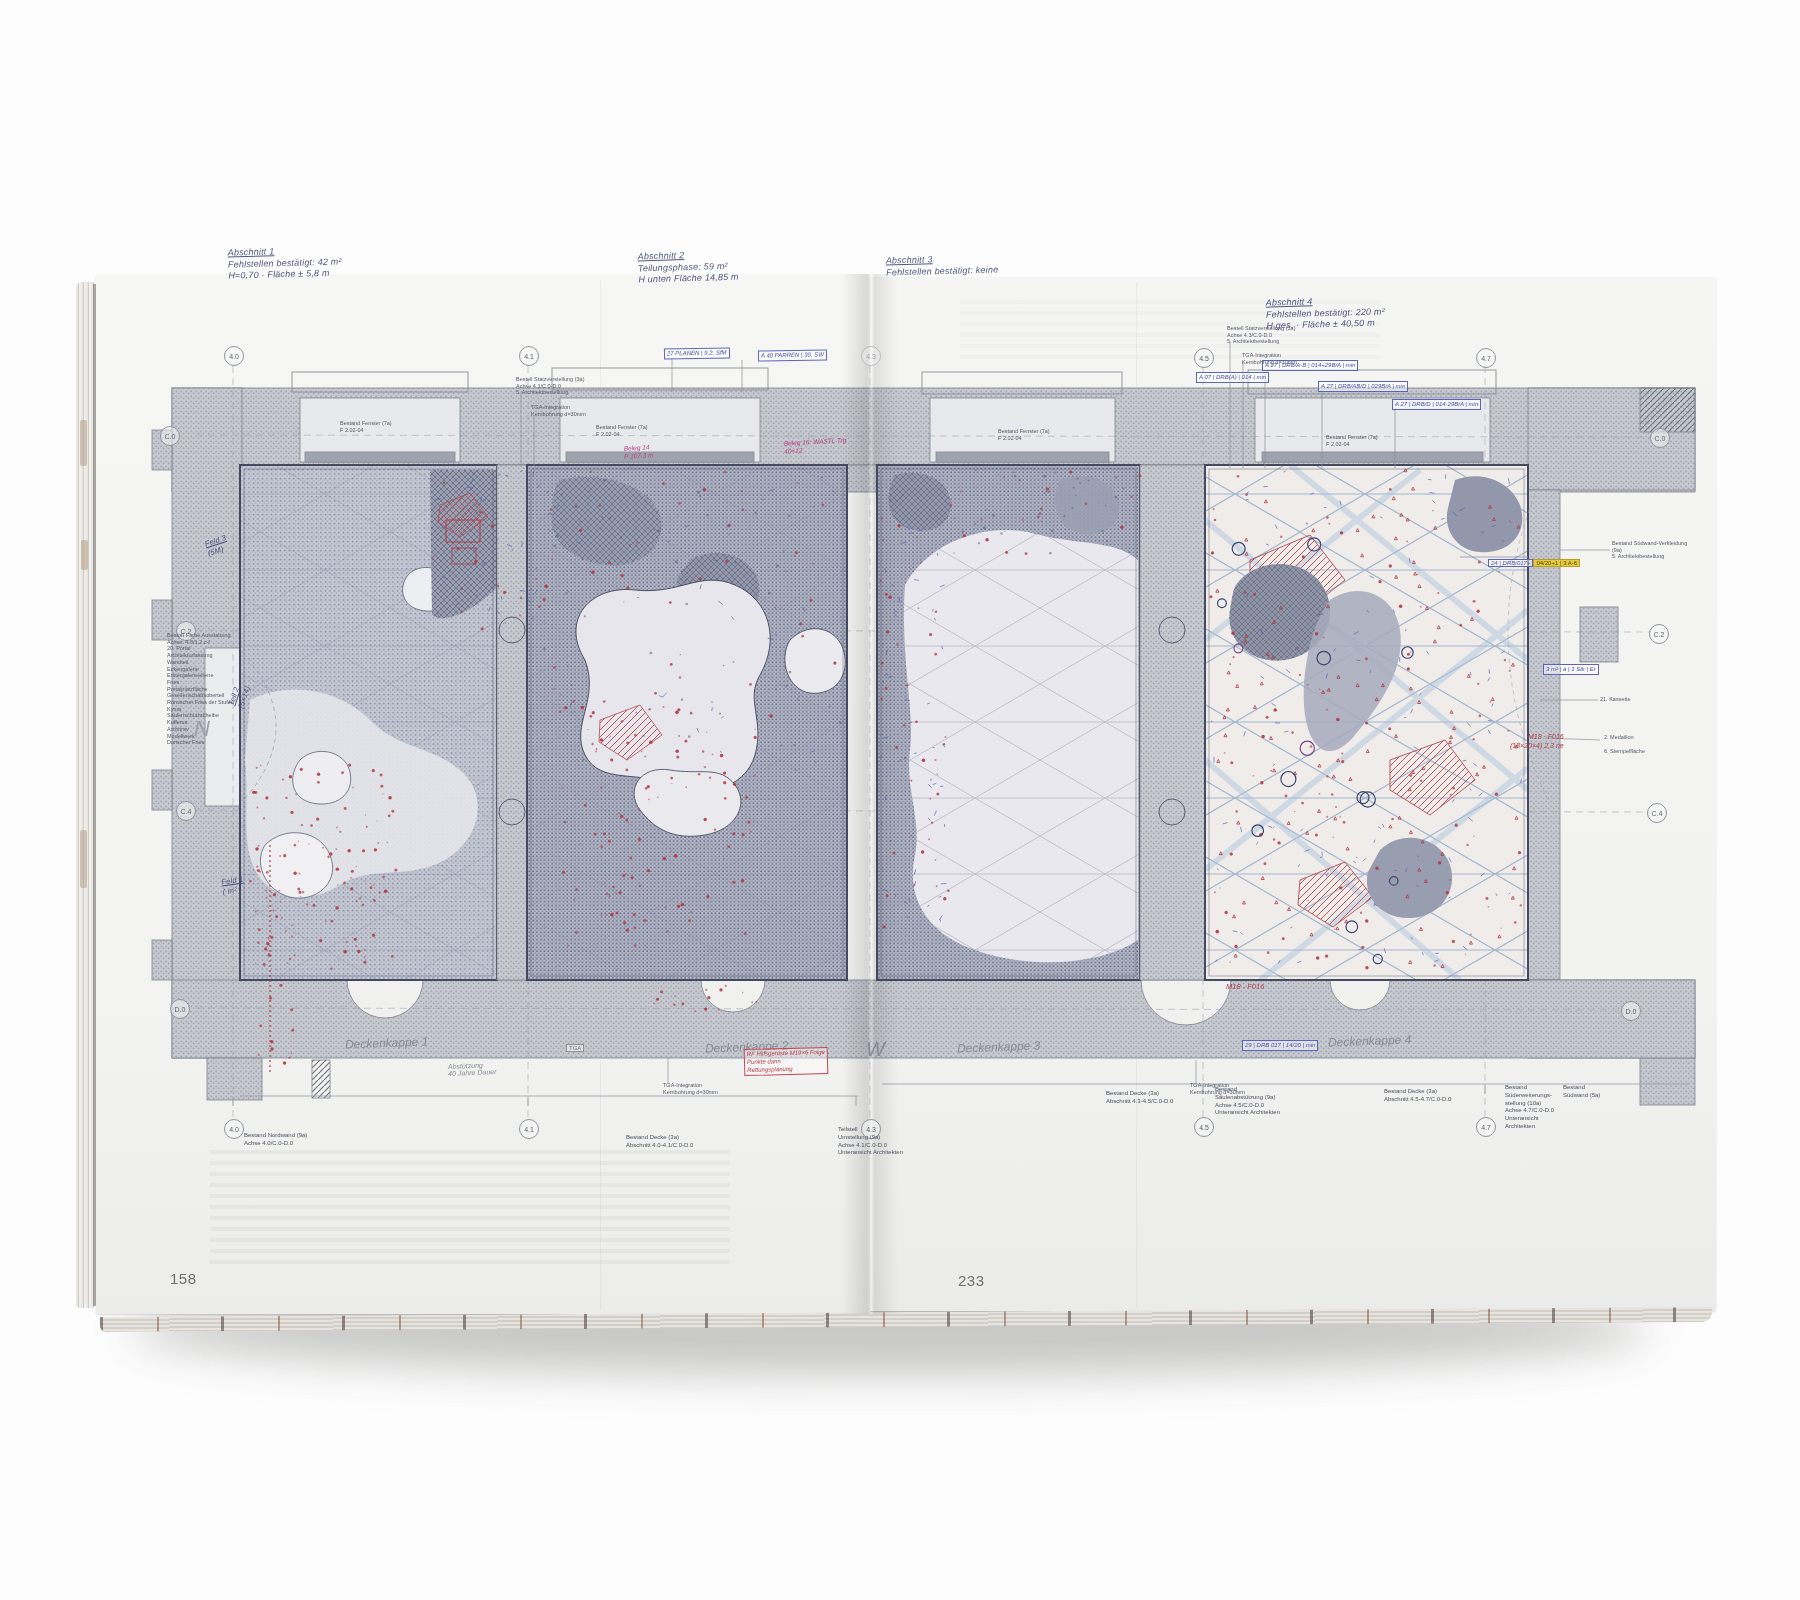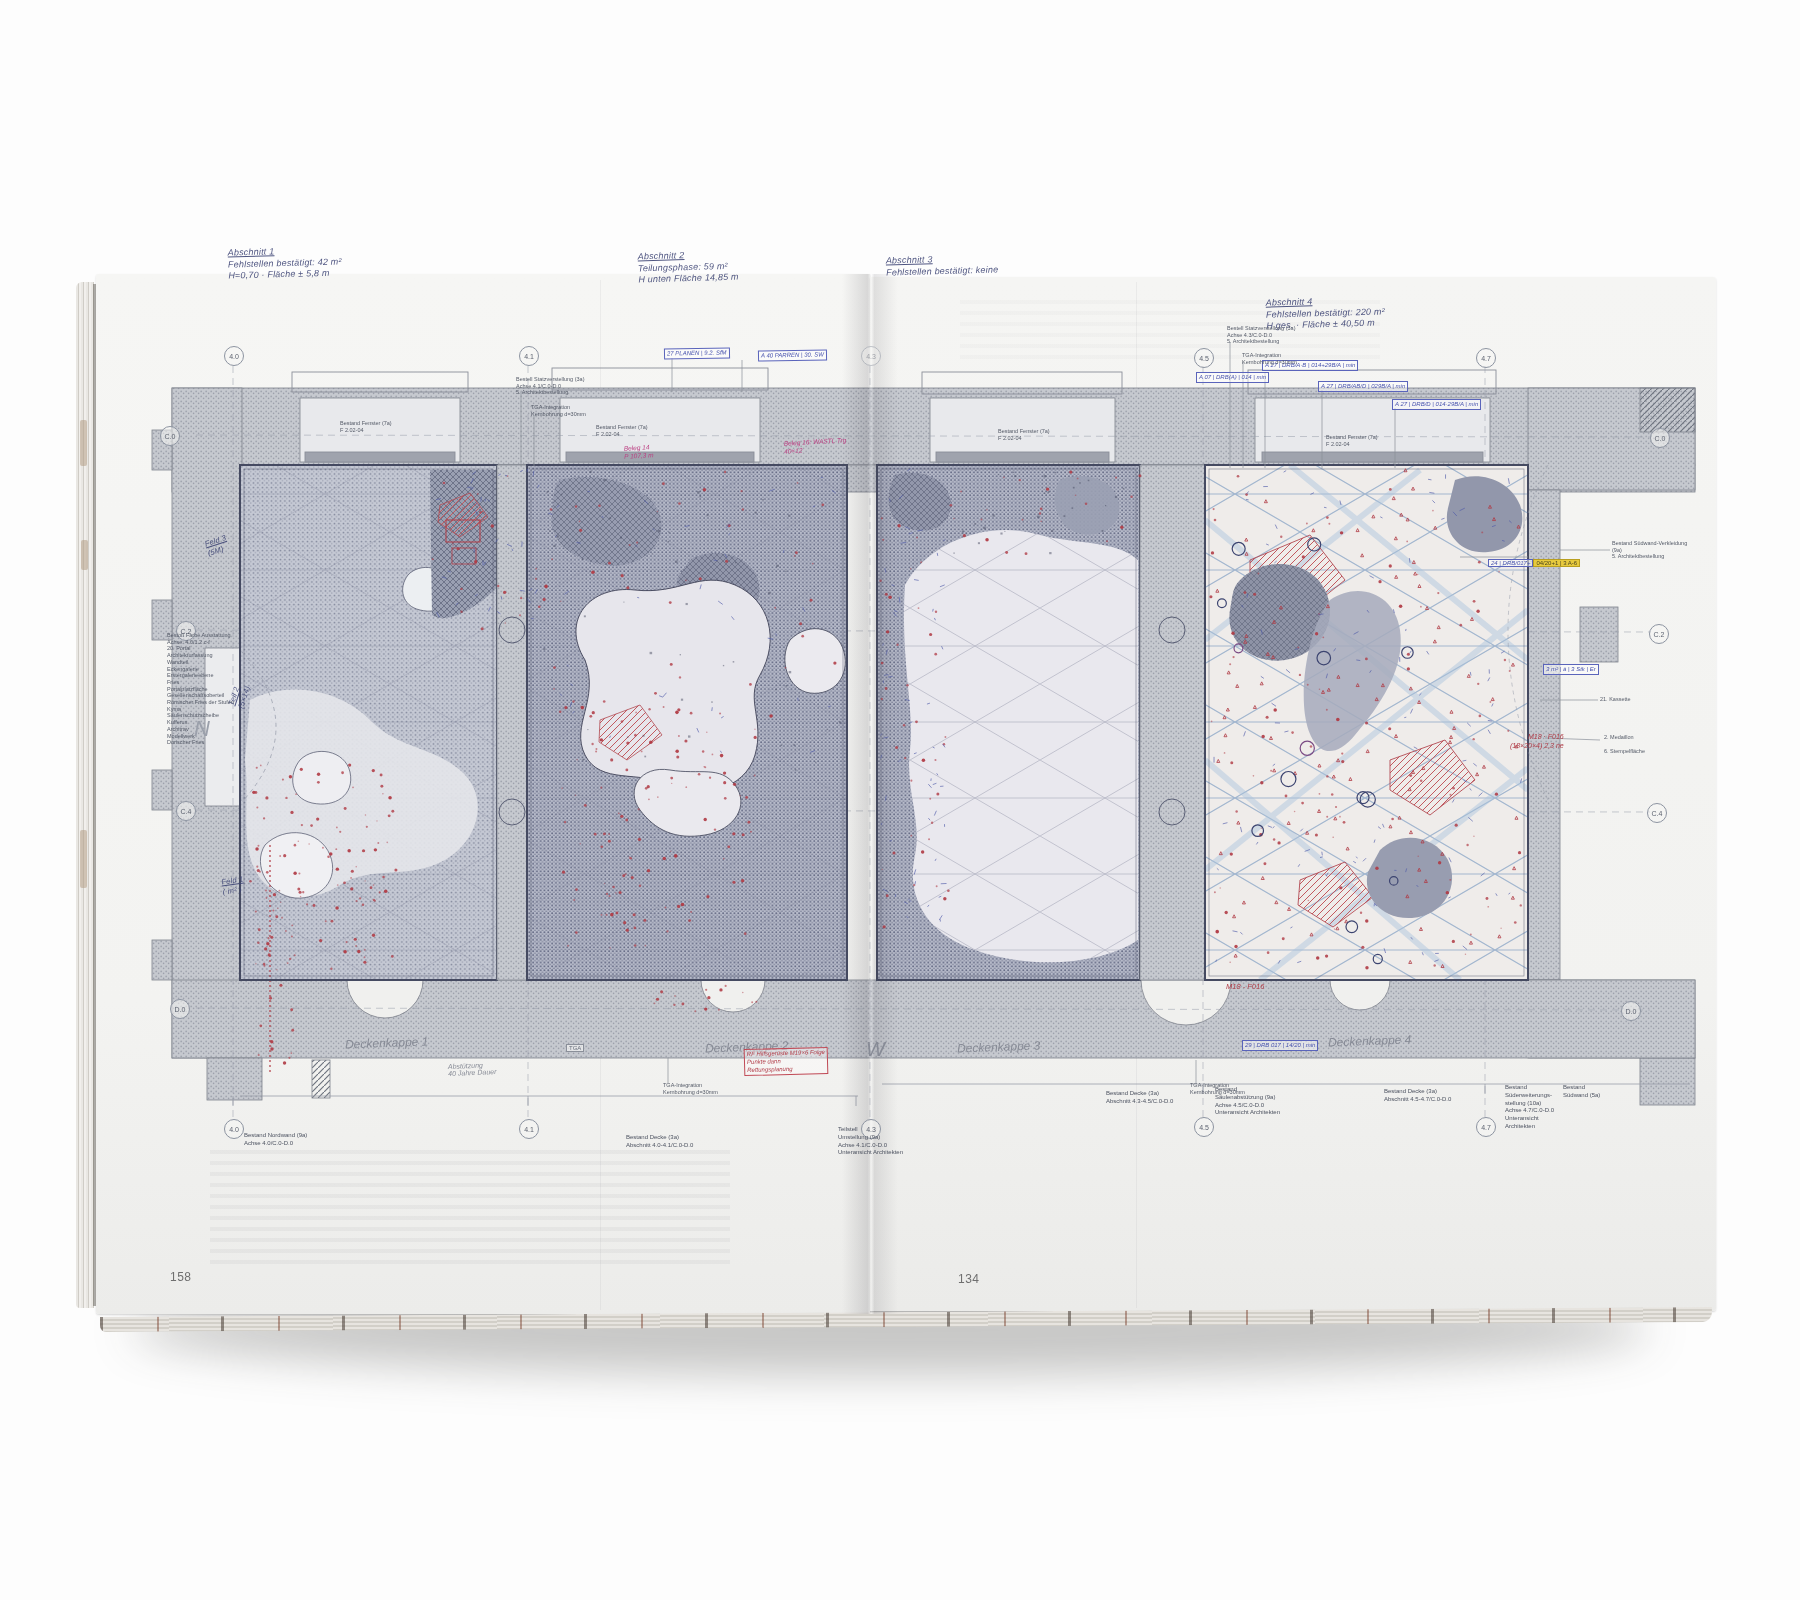--- a/index.html
+++ b/index.html
@@ -39,21 +39,21 @@
   .micro{font-size:5.5px;color:#555b68;line-height:1.22;white-space:pre-line;}
   .axis-circle{width:18px;height:18px;border:1px solid #8d94a1;border-radius:50%;
       display:flex;align-items:center;justify-content:center;font-size:7px;color:#5d6370;
       background:rgba(246,246,244,.55);}
   .bluebox{border:1px solid #5a64bb;color:#4853ae;font-size:6px;padding:0 2px;line-height:1.5;
       white-space:nowrap;background:rgba(255,255,255,.5);font-style:italic;}
   .redbox{border:1px solid #c04a56;color:#b23f4b;font-size:6px;padding:1px 2px;line-height:1.3;
       white-space:pre-line;font-style:italic;background:rgba(255,252,252,.4);}
   .graybox{border:1px solid #8a8f99;color:#6a707c;font-size:6px;padding:0 2px;background:rgba(250,250,249,.6);}
   .hl{background:#e7ca3e;border:1px solid #b99f20;color:#4a4420;font-size:6px;padding:0 2px;}
-  .pgnum{font-size:12px;color:#6f6f6f;letter-spacing:.5px;}
+  .pgnum{font-size:15px;color:#6f6f6f;letter-spacing:.5px;}
 </style>
 </head>
 <body>
 
 <div id="stage">
 
   <div class="abs" id="book-shadow"></div>
   <div class="abs" id="left-edge"></div>
   <div class="abs" id="left-edge-gap"></div>
   <div class="abs fleck" style="left:80px;top:420px;height:46px;"></div>
@@ -1421,14 +1421,14 @@
   <div class="abs tiny" style="left:1505px;top:1084px;">Bestand
 Süderweiterungs-
 stellung (10a)
 Achse 4.7/C.0-D.0
 Unteransicht
 Architekten</div>
   <div class="abs tiny" style="left:1563px;top:1084px;">Bestand
 Südwand (5a)</div>
 
   <div class="abs pgnum" style="left:170px;top:1270px;">158</div>
-  <div class="abs pgnum" style="left:958px;top:1272px;">134</div>
+  <div class="abs pgnum" style="left:958px;top:1272px;">233</div>
 </div>
 
 </body></html>

